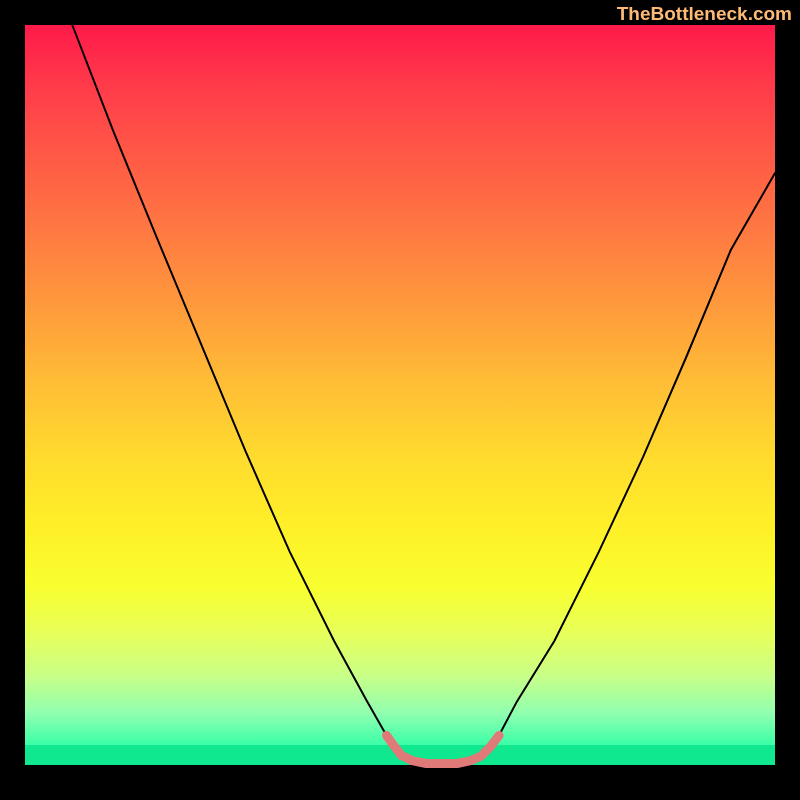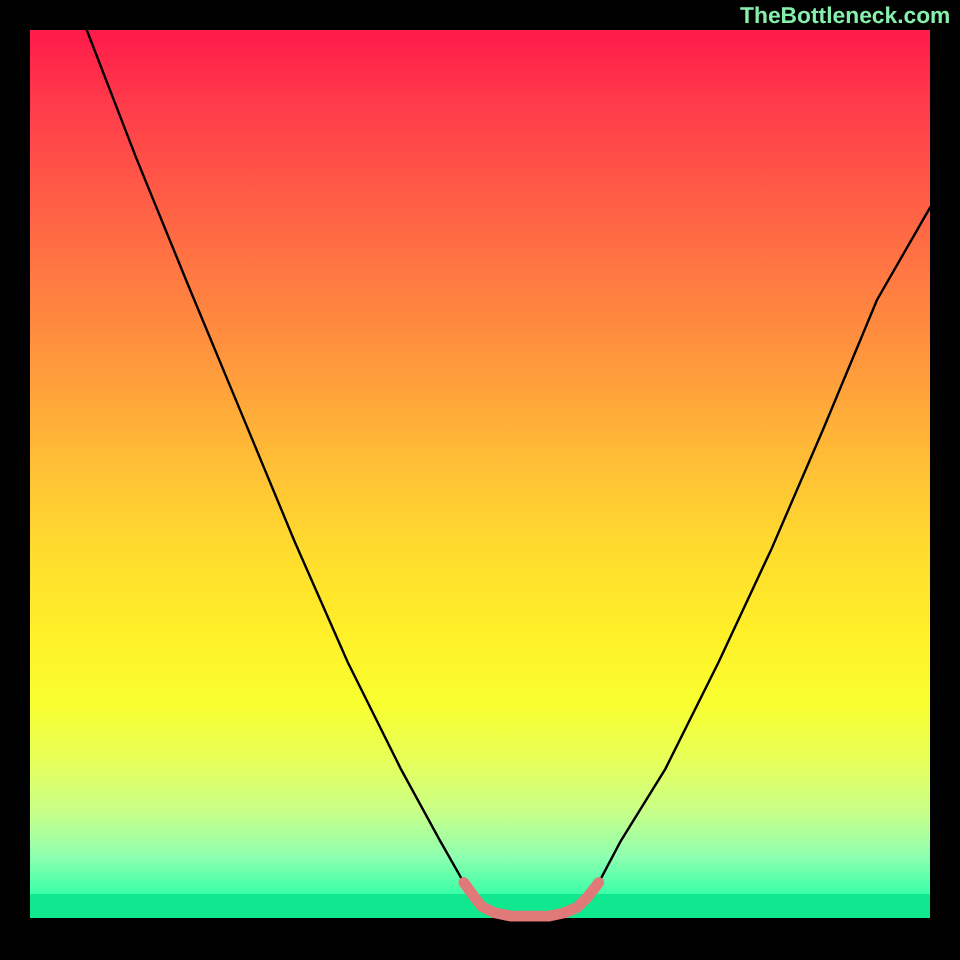--- a/index.html
+++ b/index.html
@@ -70,15 +70,15 @@
 
   <div class="black-side" style="left:0;top:0;width:25px;height:800px;"></div>
   <div class="black-side" style="left:775px;top:0;width:25px;height:800px;"></div>
   <div class="black-bottom" style="left:0;top:765px;width:800px;height:35px;"></div>
 
   <svg class="overlay" width="800" height="800">
     <path fill="none" stroke="#000" stroke-width="2" stroke-linecap="round" d="M72.3 25.0 L113.5 131.6 L157.0 238.1 L201.3 344.7 L245.5 451.2 L289.8 551.9 L334.0 640.7 L366.3 699.9 L386.5 735.4 L403.0 756.1 L426.3 763.5 L457.0 763.5 L481.0 756.1 L499.0 735.4 L517.0 701.4 L554.5 640.7 L598.8 551.9 L643.0 457.2 L686.5 356.5 L730.8 250.0 L775.0 173.0"></path>
     <path fill="none" stroke="#e07a78" stroke-width="9" stroke-linecap="round" stroke-linejoin="round" d="M386.5 735.4 L394.0 745.8 L401.5 755.4 L412.0 760.6 L426.3 763.5 L442.0 763.5 L457.0 763.5 L470.5 760.6 L481.0 756.1 L490.0 747.2 L499.0 735.4"></path>
   </svg>
 
-  <div class="watermark" style="right:8px;top:3px;color:#86efac;font-size:19px;">TheBottleneck.com</div>
+  <div class="watermark" style="right:8px;top:3px;color:#fdba74;font-size:19px;">TheBottleneck.com</div>
 
 </div>
 
 </body></html>

